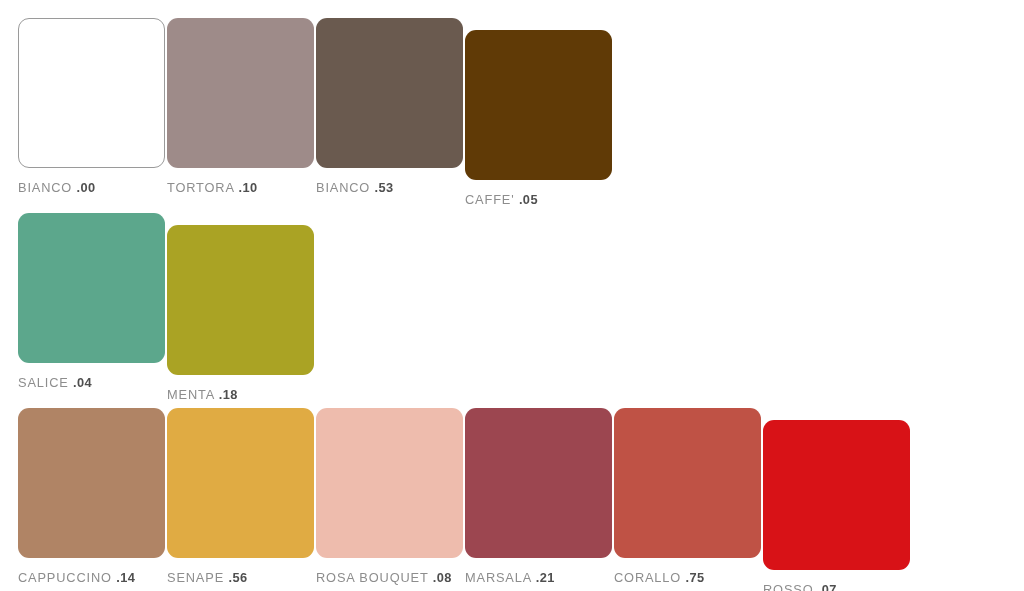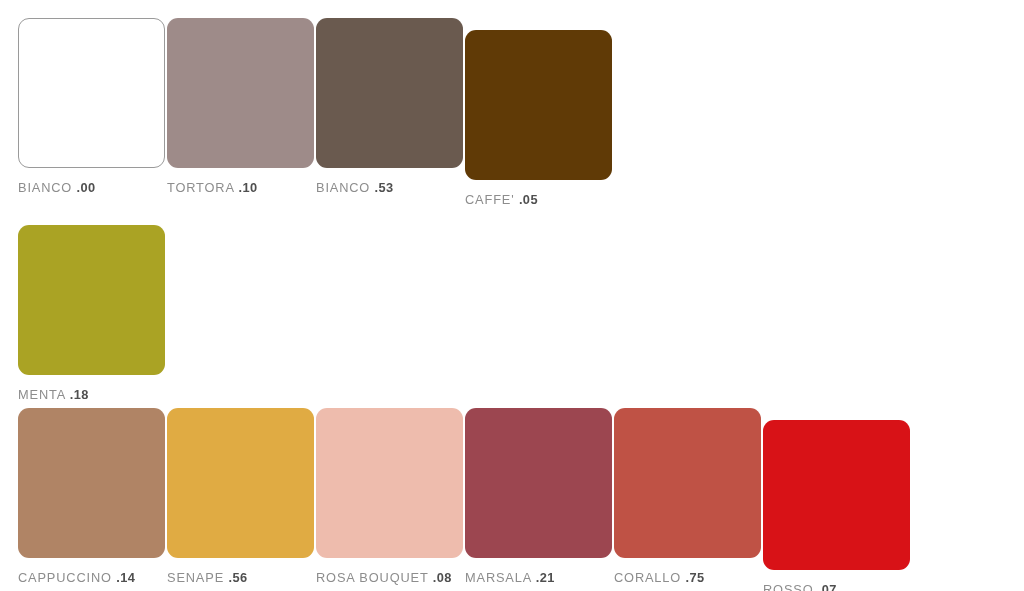--- a/index.html
+++ b/index.html
@@ -87,20 +87,24 @@
         <div class="swatch-chip" style="background-color: rgb(106, 90, 79);"></div>
         <div class="swatch-label"><span class="name">BIANCO</span> <span class="code">.53</span></div>
       </div>
       <div class="swatch-cell">
         <div class="swatch-chip" style="background-color: rgb(96, 58, 6);"></div>
         <div class="swatch-label"><span class="name">CAFFE'</span> <span class="code">.05</span></div>
       </div>
     </div>
     <div class="swatch-row">
       <div class="swatch-cell">
+        <div class="swatch-chip" style="background-color: rgb(92, 167, 140);"></div>
+        <div class="swatch-label"><span class="name">SALICE</span> <span class="code">.04</span></div>
+      </div>
+      <div class="swatch-cell">
         <div class="swatch-chip" style="background-color: rgb(170, 163, 36);"></div>
         <div class="swatch-label"><span class="name">MENTA</span> <span class="code">.18</span></div>
       </div>
     </div>
     <div class="swatch-row">
       <div class="swatch-cell">
         <div class="swatch-chip" style="background-color: rgb(176, 132, 101);"></div>
         <div class="swatch-label"><span class="name">CAPPUCCINO</span> <span class="code">.14</span></div>
       </div>
       <div class="swatch-cell">

